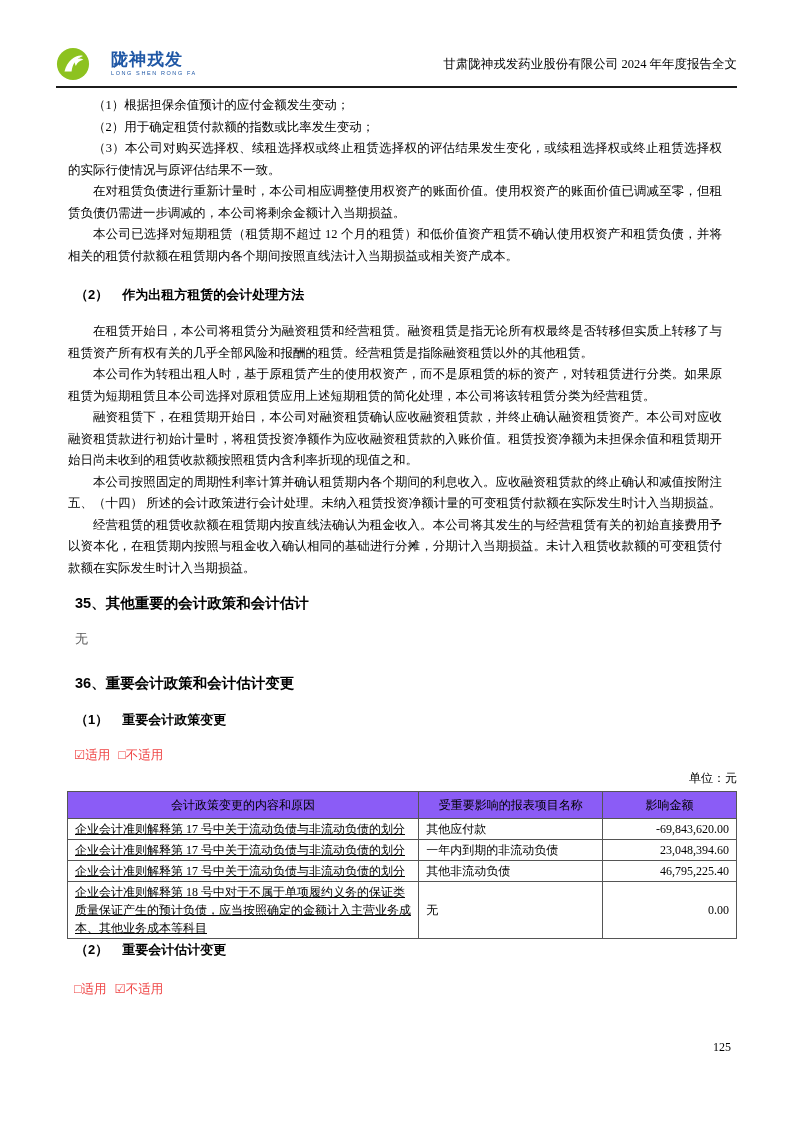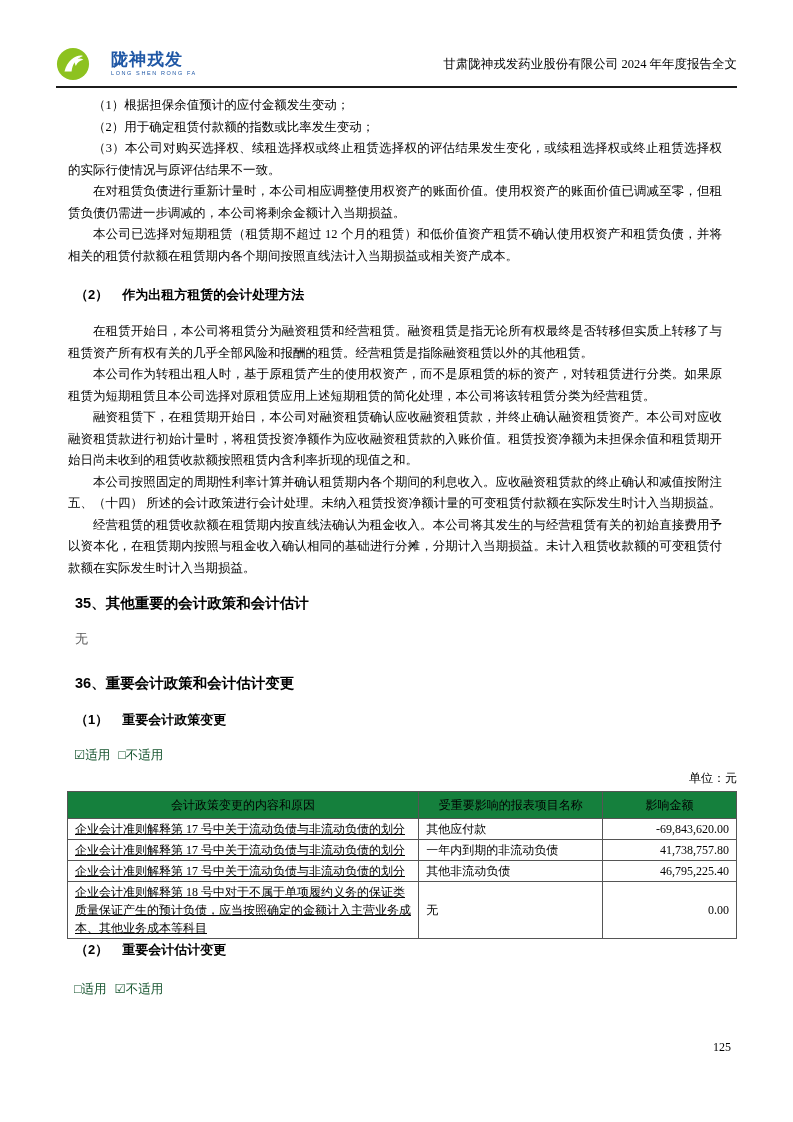--- a/index.html
+++ b/index.html
@@ -39,37 +39,37 @@
   .h-sub{
     font-family:"Liberation Sans","DejaVu Sans",sans-serif;
     font-weight:bold;font-size:13px;color:#000;white-space:nowrap;
   }
   .h-sub .num{margin-right:14px;}
   .h-major{
     font-family:"Liberation Sans","DejaVu Sans",sans-serif;
     font-weight:bold;font-size:14.5px;color:#000;white-space:nowrap;
   }
   .none-text{font-size:13px;color:#595959;}
-  .checkline{font-size:12.5px;color:#14532d;}
+  .checkline{font-size:12.5px;color:#ef4444;}
   .checkline .gap{display:inline-block;width:8px;}
   .unit-label{font-size:12px;color:#000;}
   
   .policy-table{
     border-collapse:collapse;
     width:670px;
     font-size:12px;line-height:1.5;
     table-layout:fixed;
   }
   .policy-table th,.policy-table td{
     border:1px solid #555;
     padding:1px 7px;
     vertical-align:middle;
   }
   .policy-table th{
-    background:#15803d;
+    background:#8b5cf6;
     font-weight:normal;
     text-align:center;
     height:24px;
   }
   .col-reason{width:52.5%;}
   .col-item{width:27.5%;}
   .col-amount{width:20%;}
   td.cell-reason{text-align:left;text-decoration:underline;}
   td.cell-item{text-align:left;}
   td.cell-amount{text-align:right;}
@@ -143,21 +143,21 @@
     </thead>
     <tbody>
       <tr>
         <td class="cell-reason">企业会计准则解释第 17 号中关于流动负债与非流动负债的划分</td>
         <td class="cell-item">其他应付款</td>
         <td class="cell-amount">-69,843,620.00</td>
       </tr>
       <tr>
         <td class="cell-reason">企业会计准则解释第 17 号中关于流动负债与非流动负债的划分</td>
         <td class="cell-item">一年内到期的非流动负债</td>
-        <td class="cell-amount">41,738,757.80</td>
+        <td class="cell-amount">23,048,394.60</td>
       </tr>
       <tr>
         <td class="cell-reason">企业会计准则解释第 17 号中关于流动负债与非流动负债的划分</td>
         <td class="cell-item">其他非流动负债</td>
         <td class="cell-amount">46,795,225.40</td>
       </tr>
       <tr>
         <td class="cell-reason">企业会计准则解释第 18 号中对于不属于单项履约义务的保证类质量保证产生的预计负债，应当按照确定的金额计入主营业务成本、其他业务成本等科目</td>
         <td class="cell-item">无</td>
         <td class="cell-amount">0.00</td>

